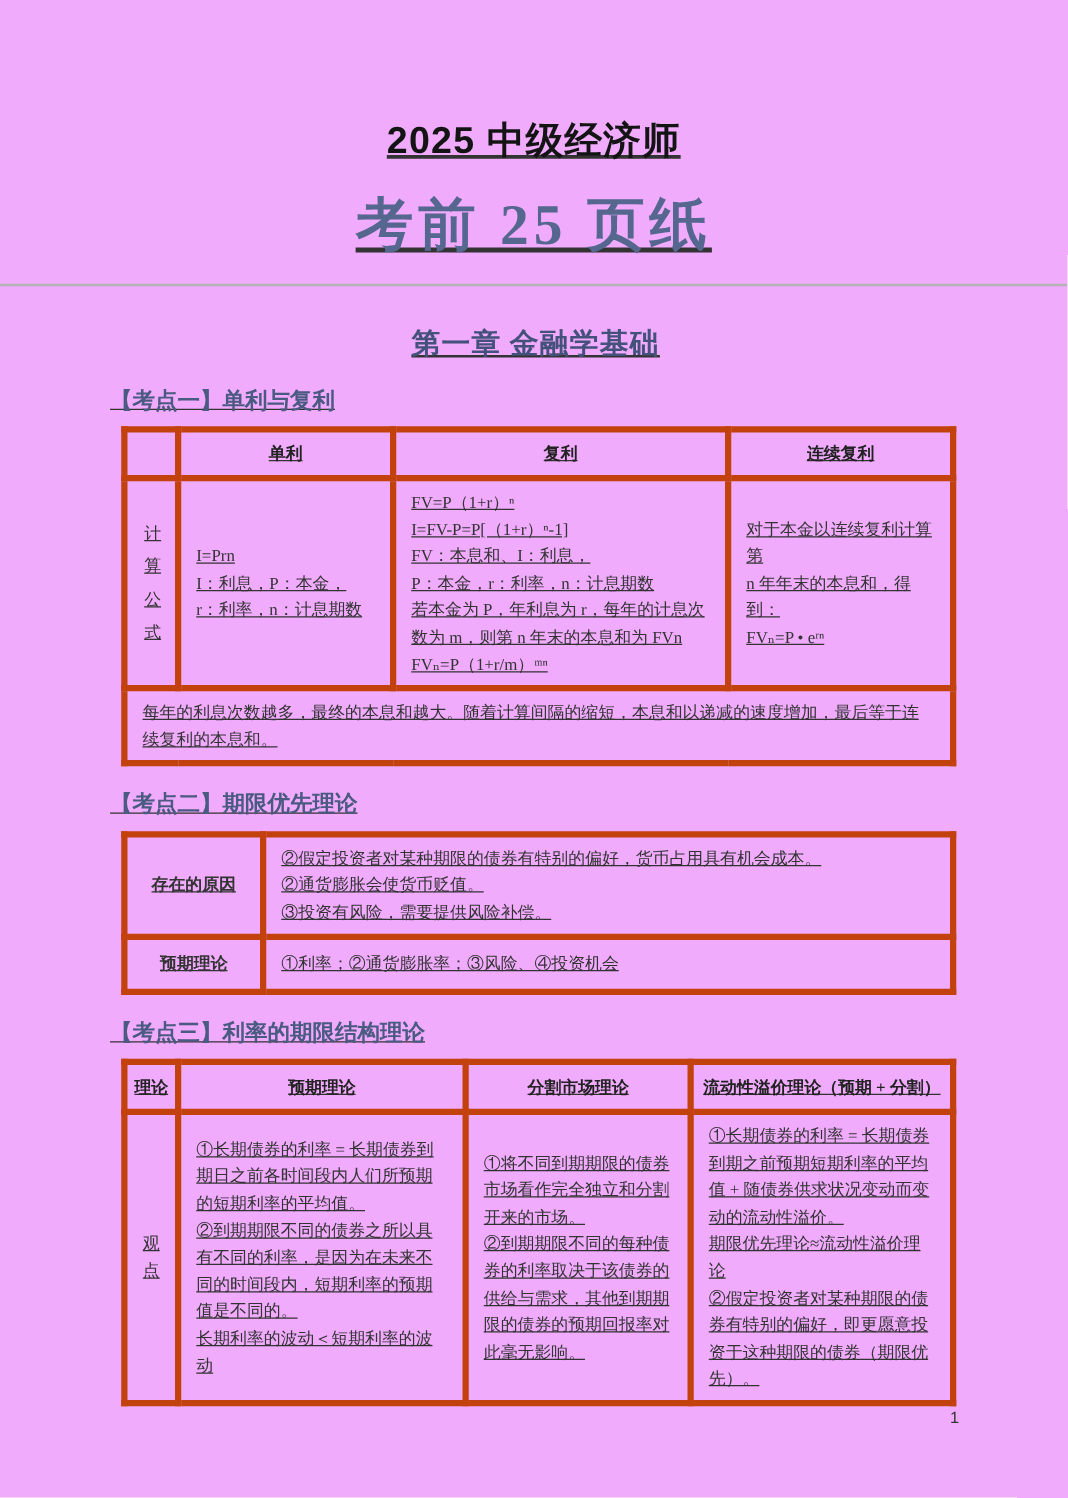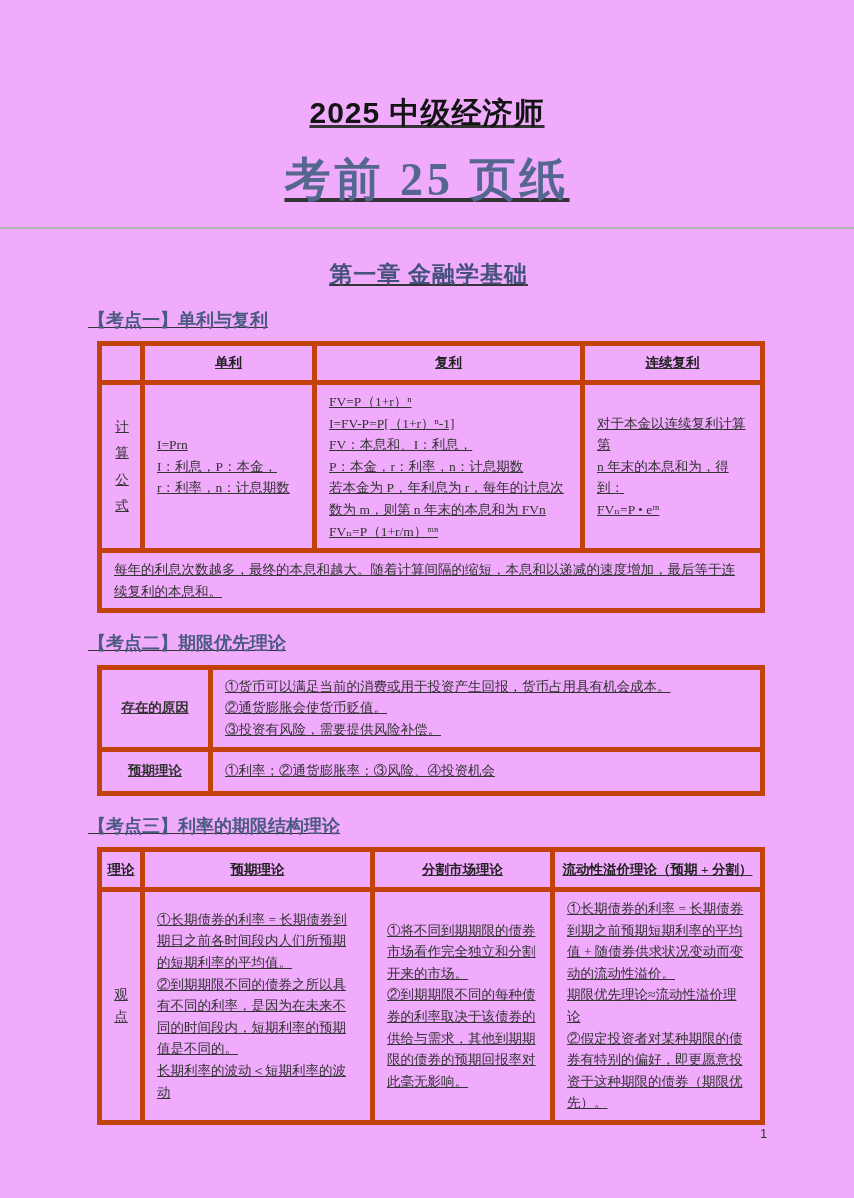--- a/index.html
+++ b/index.html
@@ -125,39 +125,39 @@
 I：利息，P：本金，
 r：利率，n：计息期数</td>
           <td class="pre">FV=P（1+r）ⁿ
 I=FV-P=P[（1+r）ⁿ-1]
 FV：本息和、I：利息，
 P：本金，r：利率，n：计息期数
 若本金为 P，年利息为 r，每年的计息次
 数为 m，则第 n 年末的本息和为 FVn
 FVₙ=P（1+r/m）ᵐⁿ</td>
           <td class="pre">对于本金以连续复利计算第
-n 年末的本息和为，得到：
+n 年年末的本息和，得到：
 FVₙ=P • eʳⁿ</td>
         </tr>
         <tr style="height:54px">
           <td colspan="4">每年的利息次数越多，最终的本息和越大。随着计算间隔的缩短，本息和以递减的速度增加，最后等于连续复利的本息和。</td>
         </tr>
       </tbody>
     </table>
 
     <div class="kd-heading">【考点二】期限优先理论</div>
     <table>
       <colgroup>
         <col style="width:111px">
           <col style="width:552px">
       </colgroup>
       <tbody>
         <tr style="height:78px">
           <td class="label-cell bold">存在的原因</td>
-          <td class="pre">①货币可以满足当前的消费或用于投资产生回报，货币占用具有机会成本。
+          <td class="pre">②假定投资者对某种期限的债券有特别的偏好，货币占用具有机会成本。
 ②通货膨胀会使货币贬值。
 ③投资有风险，需要提供风险补偿。</td>
         </tr>
         <tr style="height:44px">
           <td class="label-cell bold">预期理论</td>
           <td>①利率；②通货膨胀率；③风险、④投资机会</td>
         </tr>
       </tbody>
     </table>
 

